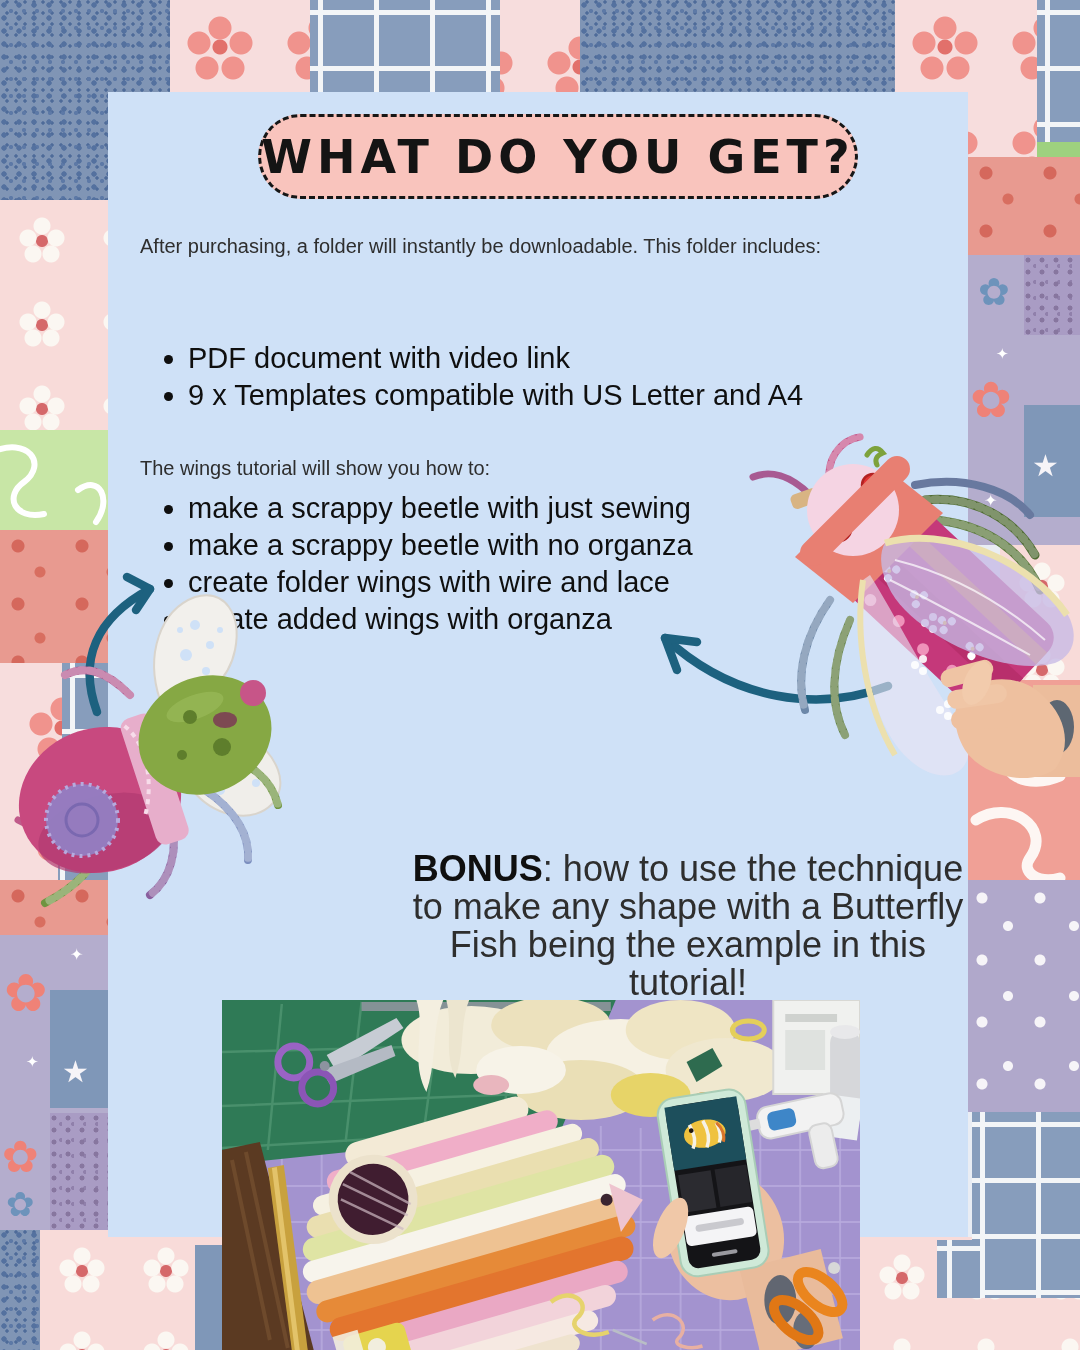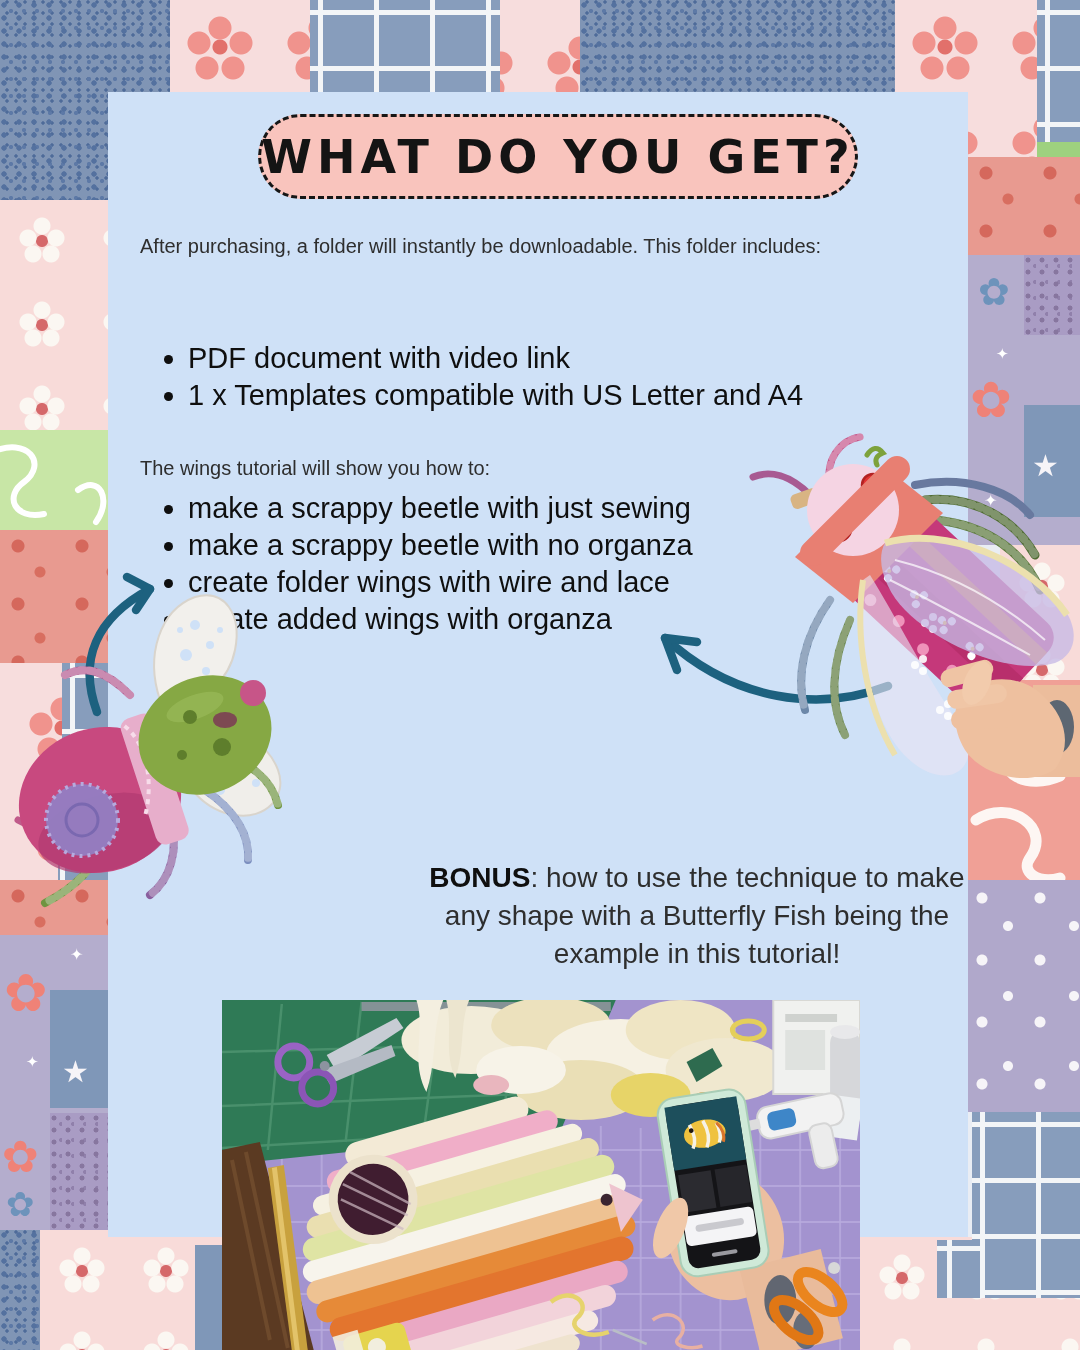--- a/index.html
+++ b/index.html
@@ -61,22 +61,22 @@
         font-size:46px;letter-spacing:5px;color:#141414;white-space:nowrap;}
   .intro,.lead{position:absolute;left:32px;width:830px;margin:0;
         font-size:20px;line-height:40px;color:#2e2e2e;}
   .intro{top:134px;}
   .lead{top:356px;}
   ul.blist{position:absolute;left:52px;margin:0;padding:0 0 0 28px;
         list-style:disc;color:#0f0f0f;}
   ul.blist li{font-size:29px;line-height:37px;font-weight:normal;color:#0f0f0f;}
   .list1{top:248px;}
   .list2{top:398px;}
-  .bonus{position:absolute;left:292px;top:750px;width:560px;margin:17px;
-        text-align:center;font-size:28px;line-height:38px;color:#2e2e2e;}
+  .bonus{position:absolute;left:292px;top:750px;width:560px;margin:8px;
+        text-align:center;font-size:36px;line-height:38px;color:#2e2e2e;}
   .bonus b{color:#0f0f0f;}
   
   .photo{position:absolute;left:222px;top:1000px;width:638px;height:350px;
         overflow:hidden;z-index:20;background:#a393cf;}
   .ovl{position:absolute;z-index:30;pointer-events:none;}
   .arrows{left:0;top:0;width:1080px;height:1350px;}
 </style>
 </head>
 <body>
 
@@ -147,21 +147,21 @@
     <div class="t p-grid" style="left:937px;top:1240px;width:43px;height:58px;background-position:14px 6px,10px 0"></div>
   </div>
 
   <section class="card">
     <div class="pill">
       <h1>WHAT DO YOU GET?</h1>
     </div>
     <p class="intro">After purchasing, a folder will instantly be downloadable. This folder includes:</p>
     <ul class="blist list1">
       <li>PDF document with video link</li>
-      <li>1 x Templates compatible with US Letter and A4</li>
+      <li>9 x Templates compatible with US Letter and A4</li>
     </ul>
     <p class="lead">The wings tutorial will show you how to:</p>
     <ul class="blist list2">
       <li>make a scrappy beetle with just sewing</li>
       <li>make a scrappy beetle with no organza</li>
       <li>create folder wings with wire and lace</li>
       <li>create added wings with organza</li>
     </ul>
     <p class="bonus"><b>BONUS</b><span>: how to use the technique to make any shape with a Butterfly Fish being the example in this tutorial!</span></p>
   </section>

